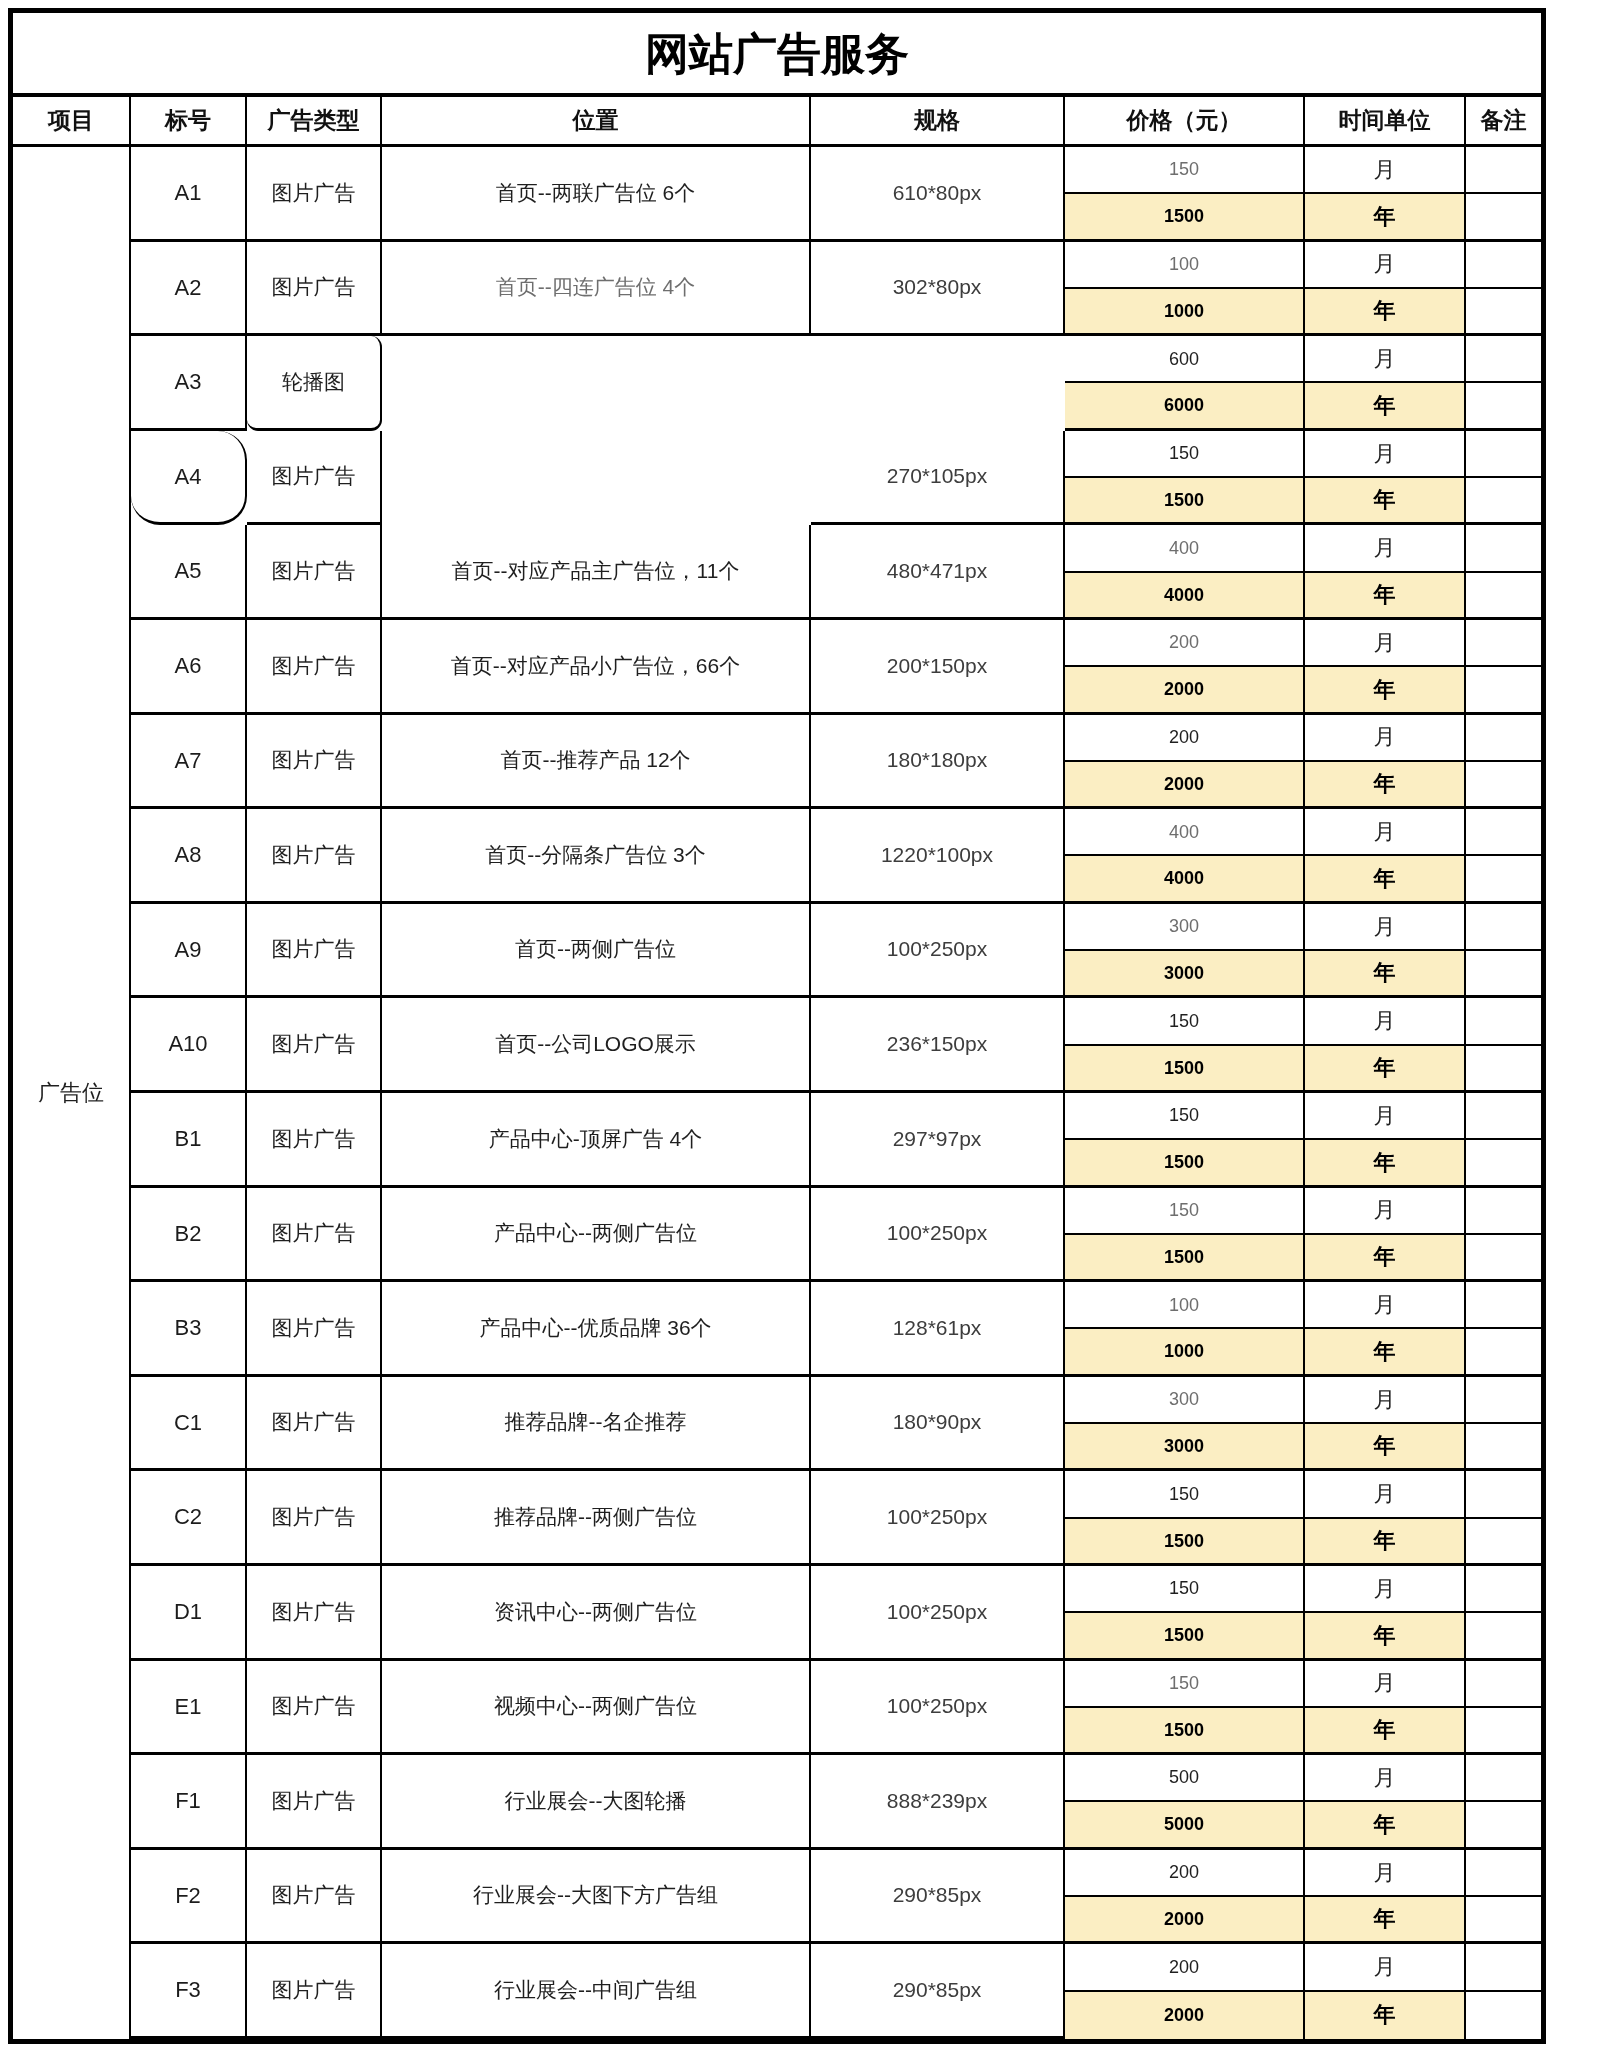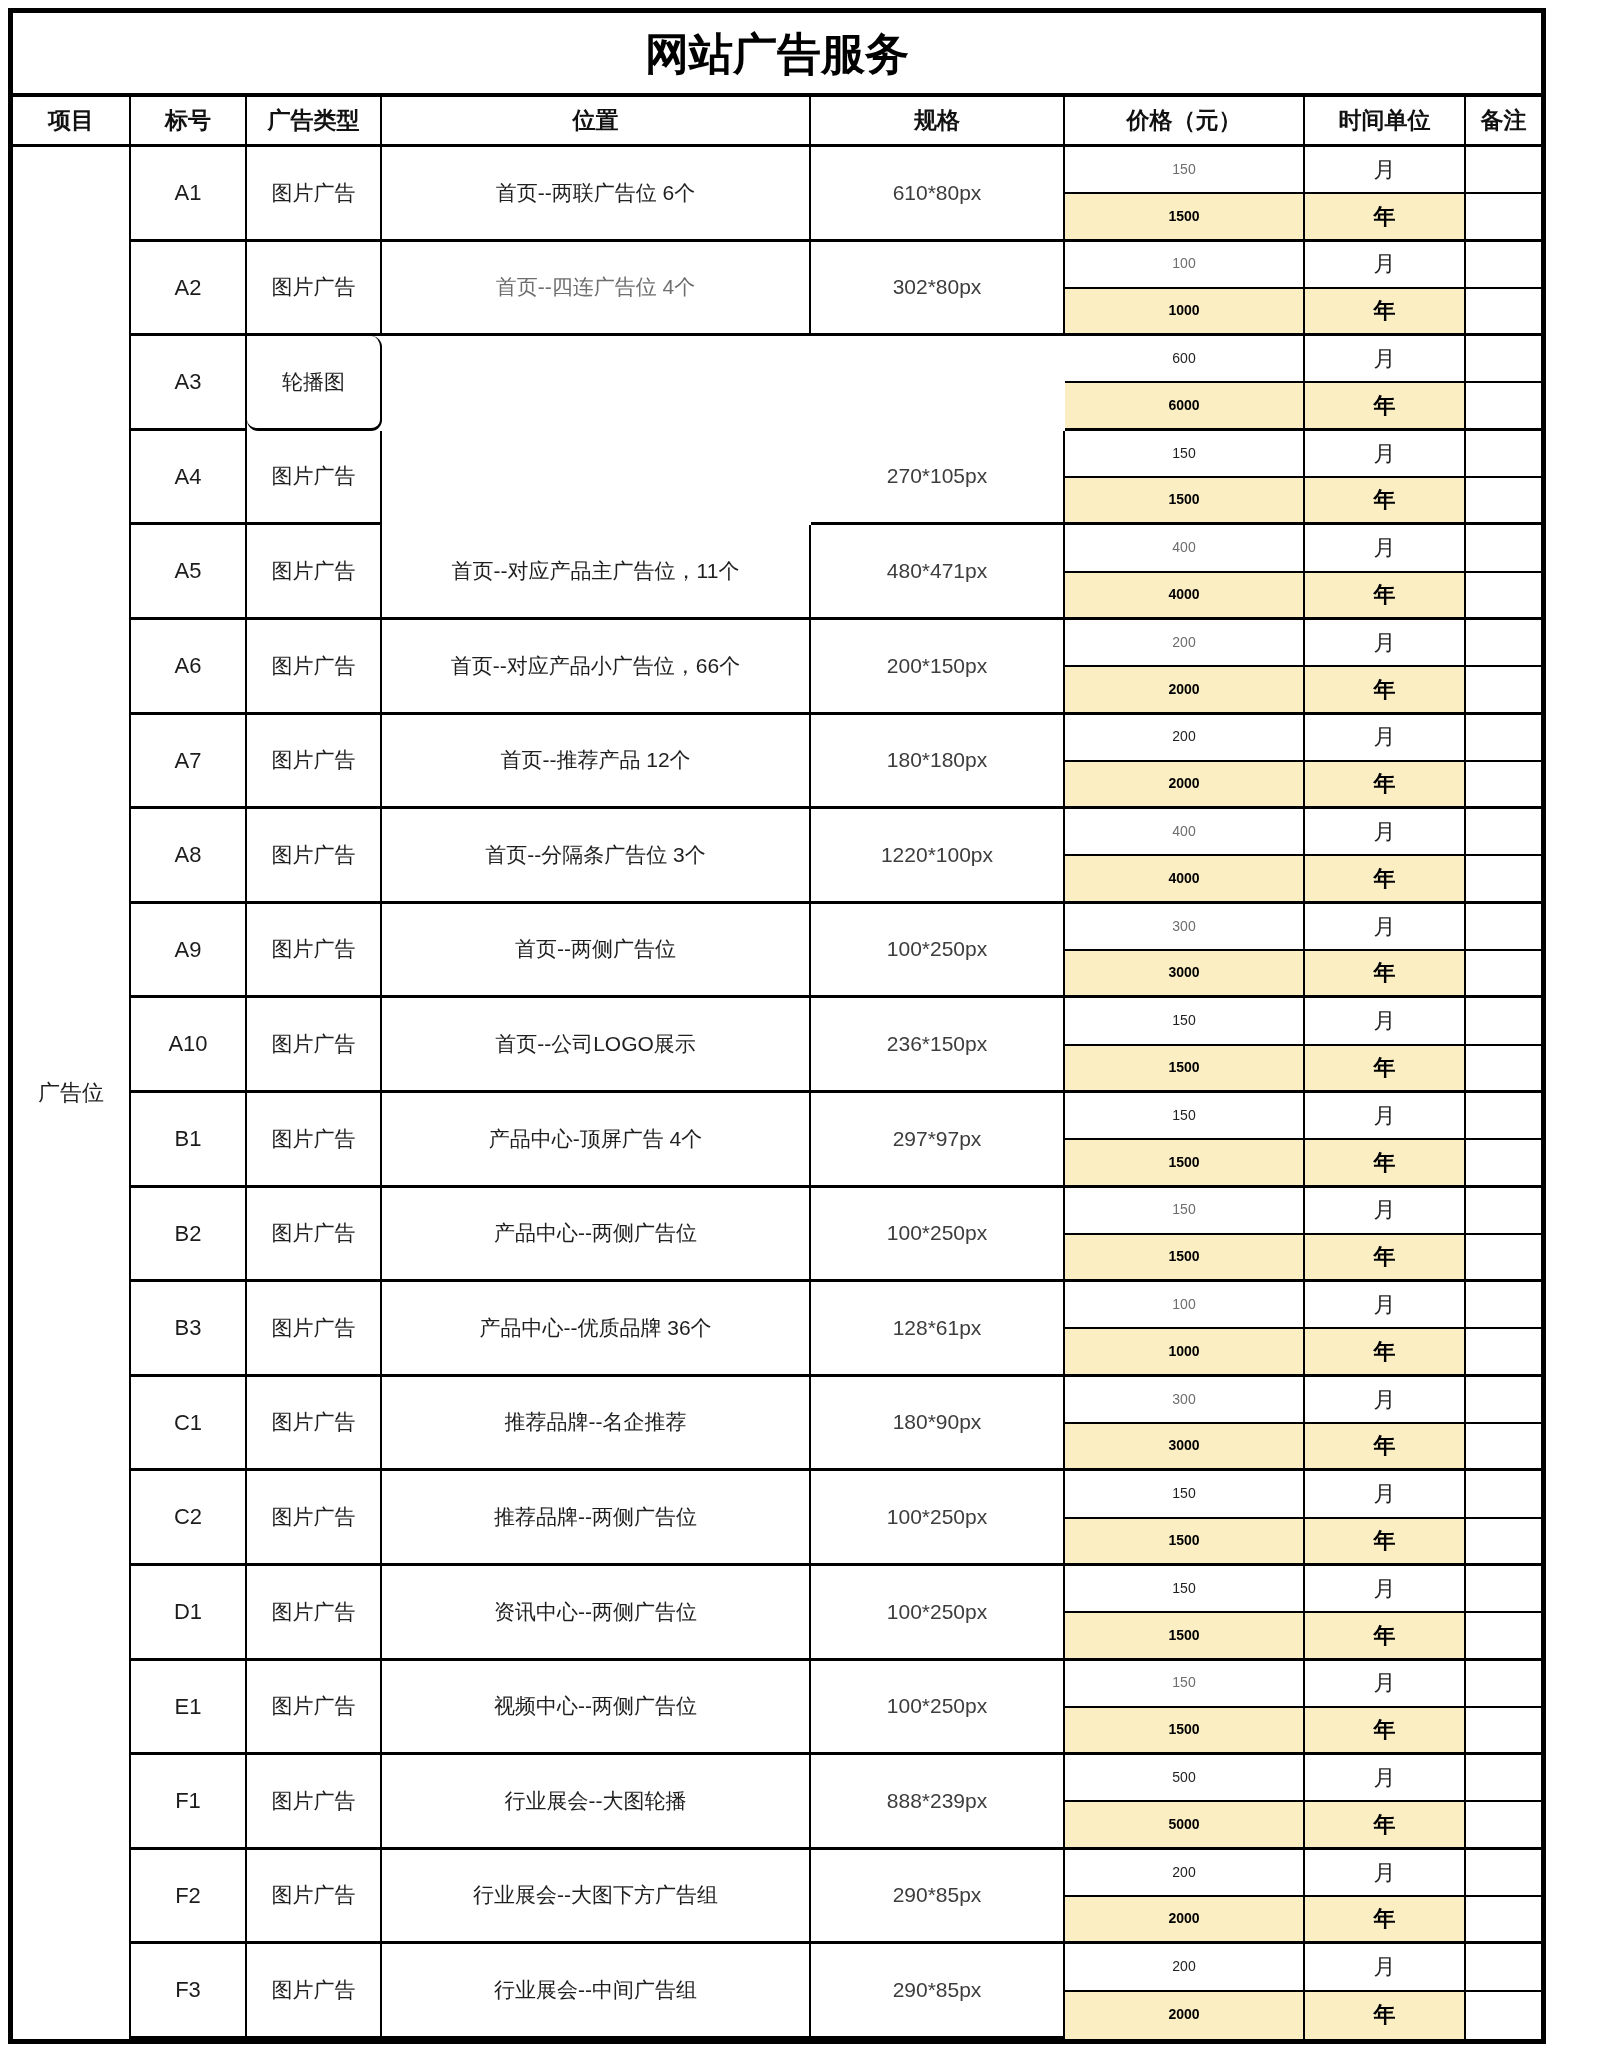--- a/index.html
+++ b/index.html
@@ -31,21 +31,21 @@
   }
   .head{font-weight:bold;font-size:23px;border-bottom-width:3px;color:#111;}
   .ge{border-bottom-width:3px;}           
   .yellow{background:var(--hl,#fbeec3);}
   .bold{font-weight:bold;color:#000000;}
   .muted{color:#6e6e6e;}
   .spec{color:#3d3d3d;}
   .pos{font-size:21px;}
   .code{font-size:22px;color:#1c1c1c;}
   .unit{font-size:22px;}
-  .price{font-size:14px;}
+  .price{font-size:18px;}
   .lastcol{border-right:none;}
   .nobottom{border-bottom:none;}
 </style>
 </head>
 <body>
 
 <div class="sheet">
   <div class="grid" id="grid">
 
     <div class="c title-cell">网站广告服务</div>
@@ -81,21 +81,21 @@
       <div class="c ge yellow bold unit" style="grid-area: 6 / 7;">年</div>
       <div class="c ge lastcol" style="grid-area: 6 / 8;"></div>
       <div class="c ge code" style="grid-area: 7 / 2 / span 2;">A3</div>
       <div class="c ge" style="grid-area: 7 / 3 / span 2; border-radius: 11px;">轮播图</div>
       <div class="c price" style="grid-area: 7 / 6;">600</div>
       <div class="c unit" style="grid-area: 7 / 7;">月</div>
       <div class="c lastcol" style="grid-area: 7 / 8;"></div>
       <div class="c ge yellow bold price" style="grid-area: 8 / 6;">6000</div>
       <div class="c ge yellow bold unit" style="grid-area: 8 / 7;">年</div>
       <div class="c ge lastcol" style="grid-area: 8 / 8;"></div>
-      <div class="c ge code" style="grid-area: 9 / 2 / span 2;">A4</div>
+      <div class="c ge code" style="grid-area: 9 / 2 / span 2; border-radius: 29px;">A4</div>
       <div class="c ge" style="grid-area: 9 / 3 / span 2;">图片广告</div>
       <div class="c ge spec" style="grid-area: 9 / 5 / span 2;">270*105px</div>
       <div class="c price" style="grid-area: 9 / 6;">150</div>
       <div class="c unit" style="grid-area: 9 / 7;">月</div>
       <div class="c lastcol" style="grid-area: 9 / 8;"></div>
       <div class="c ge yellow bold price" style="grid-area: 10 / 6;">1500</div>
       <div class="c ge yellow bold unit" style="grid-area: 10 / 7;">年</div>
       <div class="c ge lastcol" style="grid-area: 10 / 8;"></div>
       <div class="c ge code" style="grid-area: 11 / 2 / span 2;">A5</div>
       <div class="c ge" style="grid-area: 11 / 3 / span 2;">图片广告</div>

